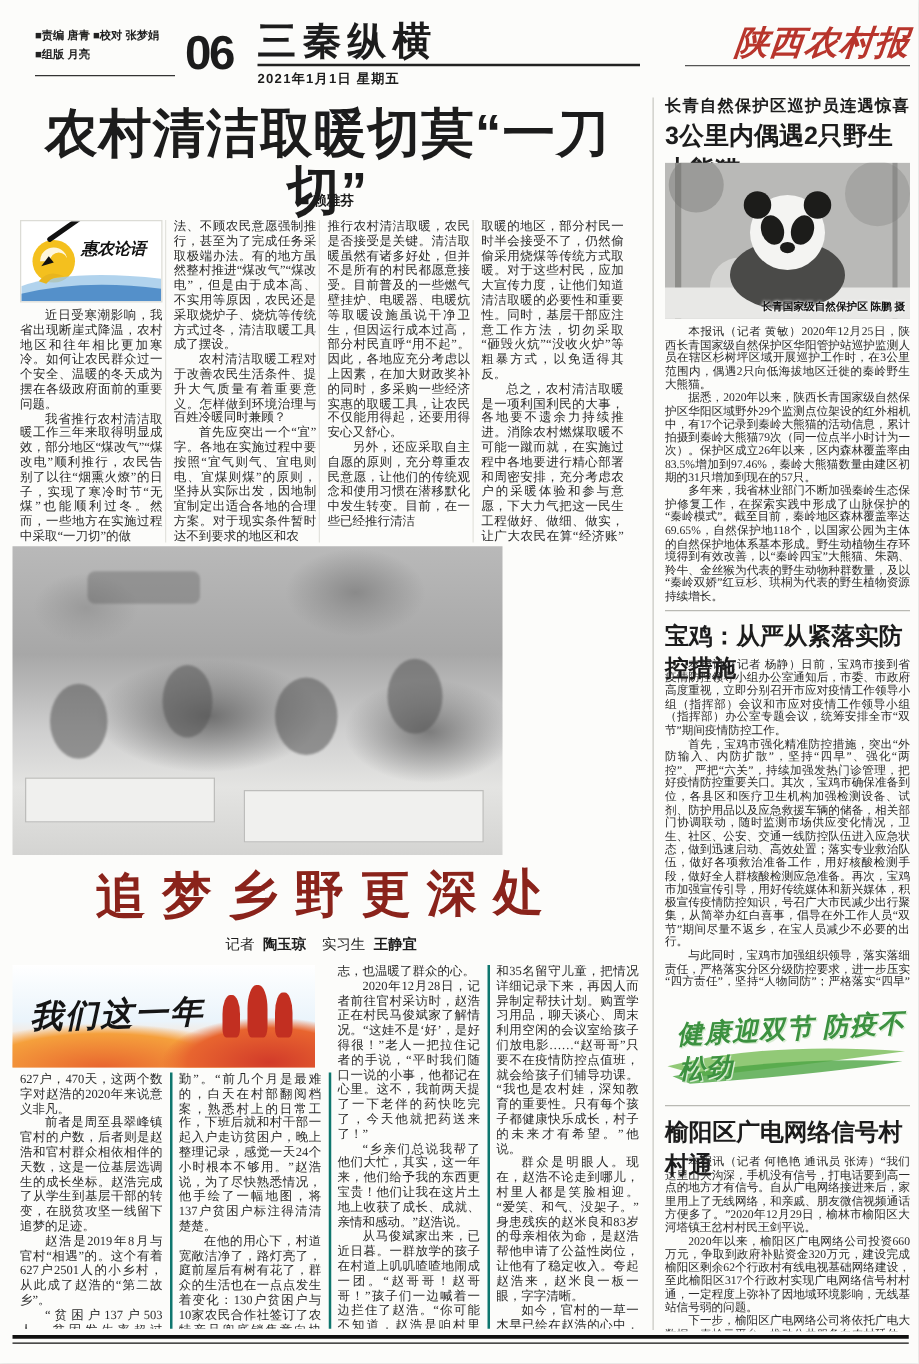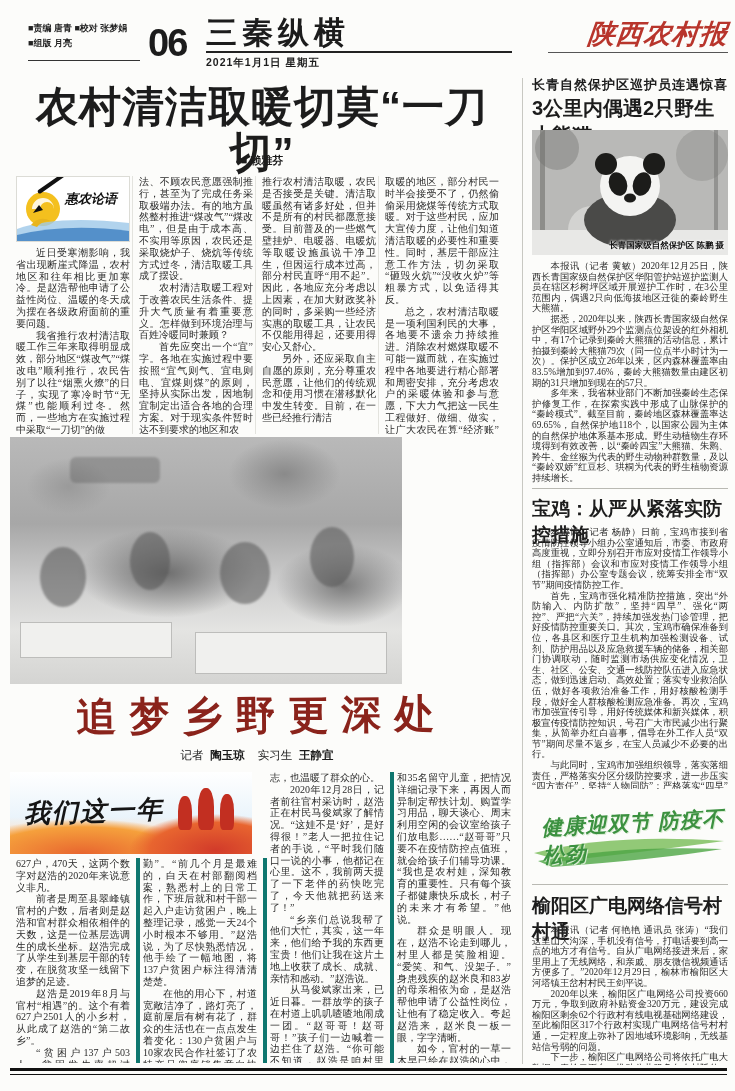--- a/index.html
+++ b/index.html
@@ -59,21 +59,21 @@
   .feature-byline b{margin:0 10px 0 4px;}
   .banner-year{position:absolute;left:10px;top:772px;width:242px;height:82px;overflow:hidden;
       background:
         radial-gradient(120px 50px at 85% 95%, #d23b2a 0%, #e8652f 55%, transparent 72%),
         radial-gradient(160px 45px at 30% 100%, #e8652f 0%, #f5a03c 60%, transparent 78%),
         linear-gradient(180deg,#ffffff 0%,#eaf4fb 55%,#fbe3cf 75%,#f6c39a 100%);}
   .banner-year .txt{position:absolute;left:14px;top:22px;font-size:26px;font-weight:900;
       font-style:italic;color:#151515;letter-spacing:2px;transform:rotate(-2deg);
       font-family:"Liberation Sans",sans-serif;}
   .banner-year .fig{position:absolute;background:#c22f21;border-radius:45% 45% 20% 20%;}
-  .colbox{position:absolute;width:114px;overflow:hidden;padding-right:6px;border-right:4px solid #0f766e;}
+  .colbox{position:absolute;width:114px;overflow:hidden;padding-right:6px;border-right:2px solid #0f766e;}
   
   .vdivider{position:absolute;left:522px;top:78px;height:986px;border-left:1px solid #c8c8c2;}
   .rail{position:absolute;left:532px;width:196px;}
   .rail p{margin:0;font-size:9.3px;line-height:10.6px;text-align:justify;text-indent:2em;color:#2a2a2a;}
   .kicker{top:76px;font-size:13px;font-weight:bold;font-family:"Liberation Sans",sans-serif;letter-spacing:1px;}
   .panda-title{top:95px;font-size:20px;font-weight:900;font-family:"Liberation Sans",sans-serif;letter-spacing:0px;}
   .panda-photo{top:130px;height:125px;position:absolute;overflow:hidden;}
   .panda-caption{position:absolute;right:4px;bottom:3px;font-size:8.5px;color:#111;
       text-shadow:0 0 2px #fff,0 0 3px #fff;font-weight:bold;}
   .panda-body{top:261px;height:226px;overflow:hidden;position:absolute;}
@@ -120,21 +120,21 @@
           <path d="M26 32 m-11 0 a11 11 0 1 1 22 0 a7 7 0 1 0 -14 0" fill="#fff" opacity=".85"></path>
           <rect x="20" y="14" width="34" height="4" rx="2" transform="rotate(-35 20 14)" fill="#111"></rect>
           <polygon points="16,36 22,28 26,33" fill="#111"></polygon>
           <text x="48" y="26" font-size="13" font-weight="bold" font-style="italic" fill="#111" font-family="Liberation Serif,serif">惠农论语</text>
           <path d="M0 52 Q 40 38 112 46 L112 64 L0 64 Z" fill="#9ec8e8" opacity=".8"></path>
           <path d="M0 58 Q 50 46 112 54 L112 64 L0 64 Z" fill="#3d7fc1" opacity=".8"></path>
           <path d="M14 48 q8 -10 20 -4 q-10 0 -14 6 z" fill="#e8b51e"></path>
         </svg>
       </div>
       <div>
-          <p>近日受寒潮影响，我省出现断崖式降温，农村地区和往年相比更加寒冷。是赵浩帮他申请了公益性岗位、温暖的冬天成为摆在各级政府面前的重要问题。</p>
+          <p>近日受寒潮影响，我省出现断崖式降温，农村地区和往年相比更加寒冷。如何让农民群众过一个安全、温暖的冬天成为摆在各级政府面前的重要问题。</p>
           <p>我省推行农村清洁取暖工作三年来取得明显成效，部分地区“煤改气”“煤改电”顺利推行，农民告别了以往“烟熏火燎”的日子，实现了寒冷时节“无煤”也能顺利过冬。然而，一些地方在实施过程中采取“一刀切”的做</p>
         </div>
     </div>
     <div class="ncol cont">
         <p>法、不顾农民意愿强制推行，甚至为了完成任务采取极端办法。有的地方虽然整村推进“煤改气”“煤改电”，但是由于成本高、不实用等原因，农民还是采取烧炉子、烧炕等传统方式过冬，清洁取暖工具成了摆设。</p>
         <p>农村清洁取暖工程对于改善农民生活条件、提升大气质量有着重要意义。怎样做到环境治理与百姓冷暖同时兼顾？</p>
         <p>首先应突出一个“宜”字。各地在实施过程中要按照“宜气则气、宜电则电、宜煤则煤”的原则，坚持从实际出发，因地制宜制定出适合各地的合理方案。对于现实条件暂时达不到要求的地区和农</p>
       </div>
     <div class="ncol cont">
         <p>推行农村清洁取暖，农民是否接受是关键。清洁取暖虽然有诸多好处，但并不是所有的村民都愿意接受。目前普及的一些燃气壁挂炉、电暖器、电暖炕等取暖设施虽说干净卫生，但因运行成本过高，部分村民直呼“用不起”。因此，各地应充分考虑以上因素，在加大财政奖补的同时，多采购一些经济实惠的取暖工具，让农民不仅能用得起，还要用得安心又舒心。</p>

